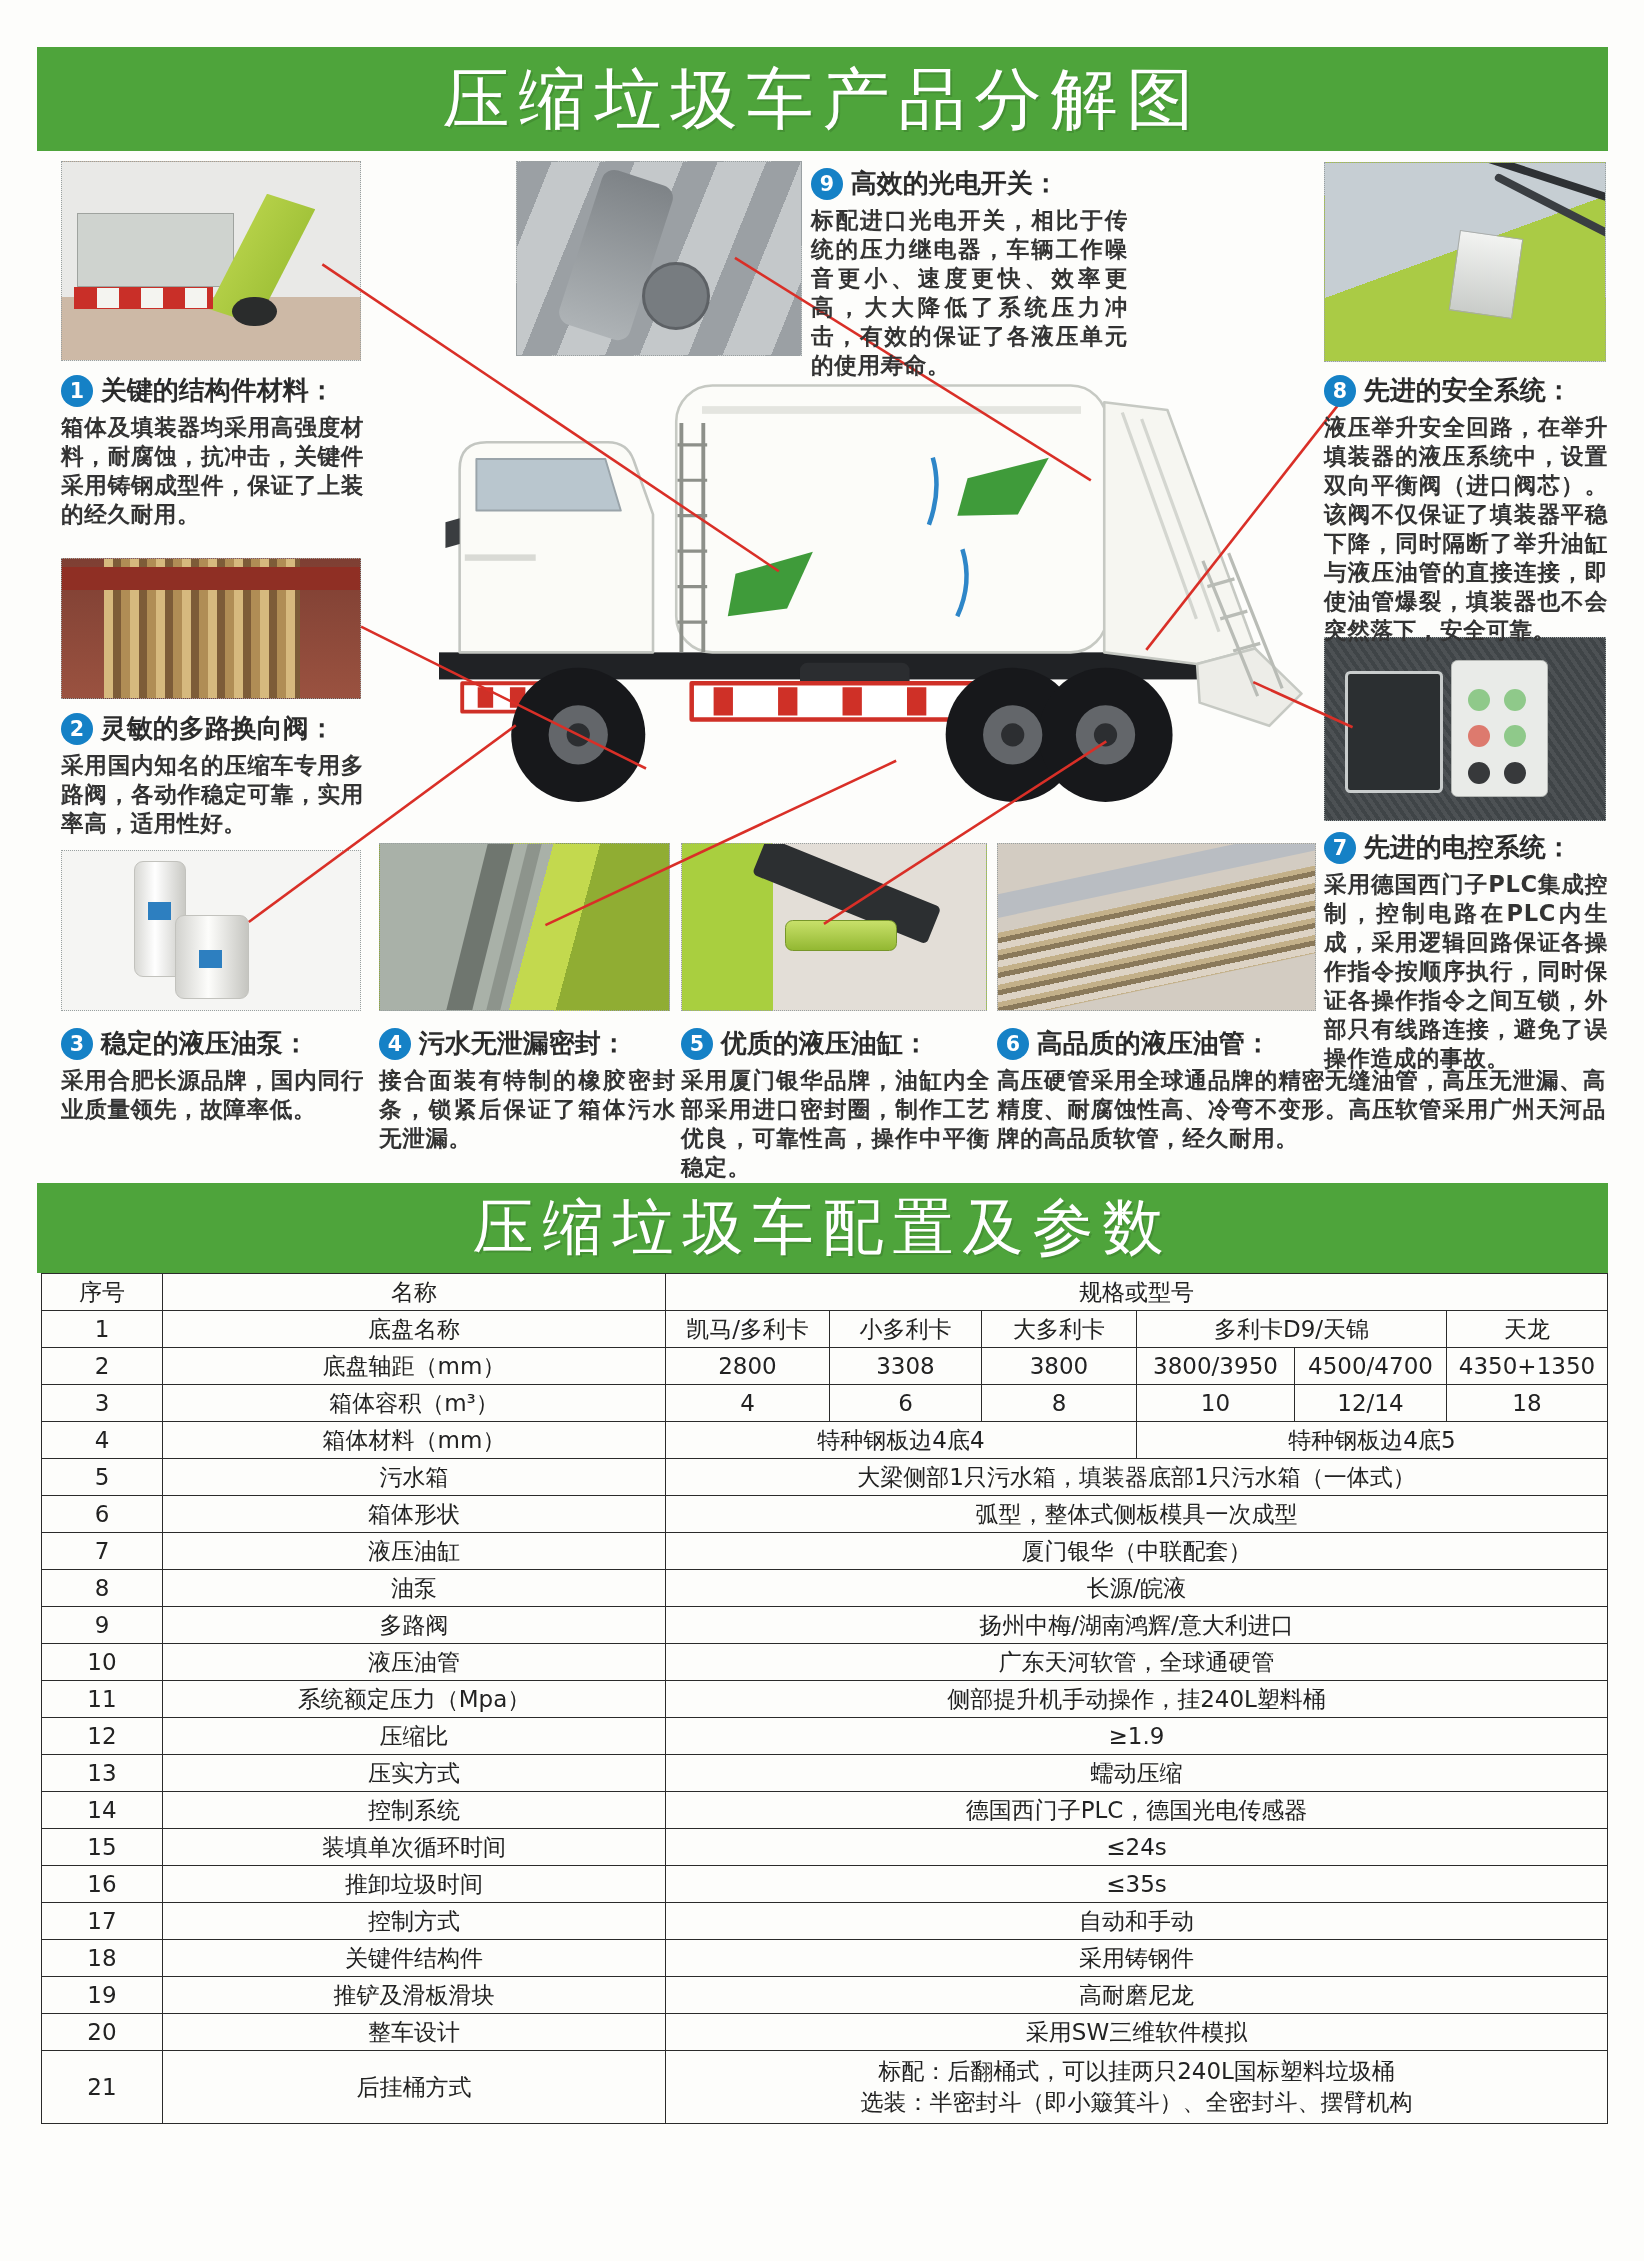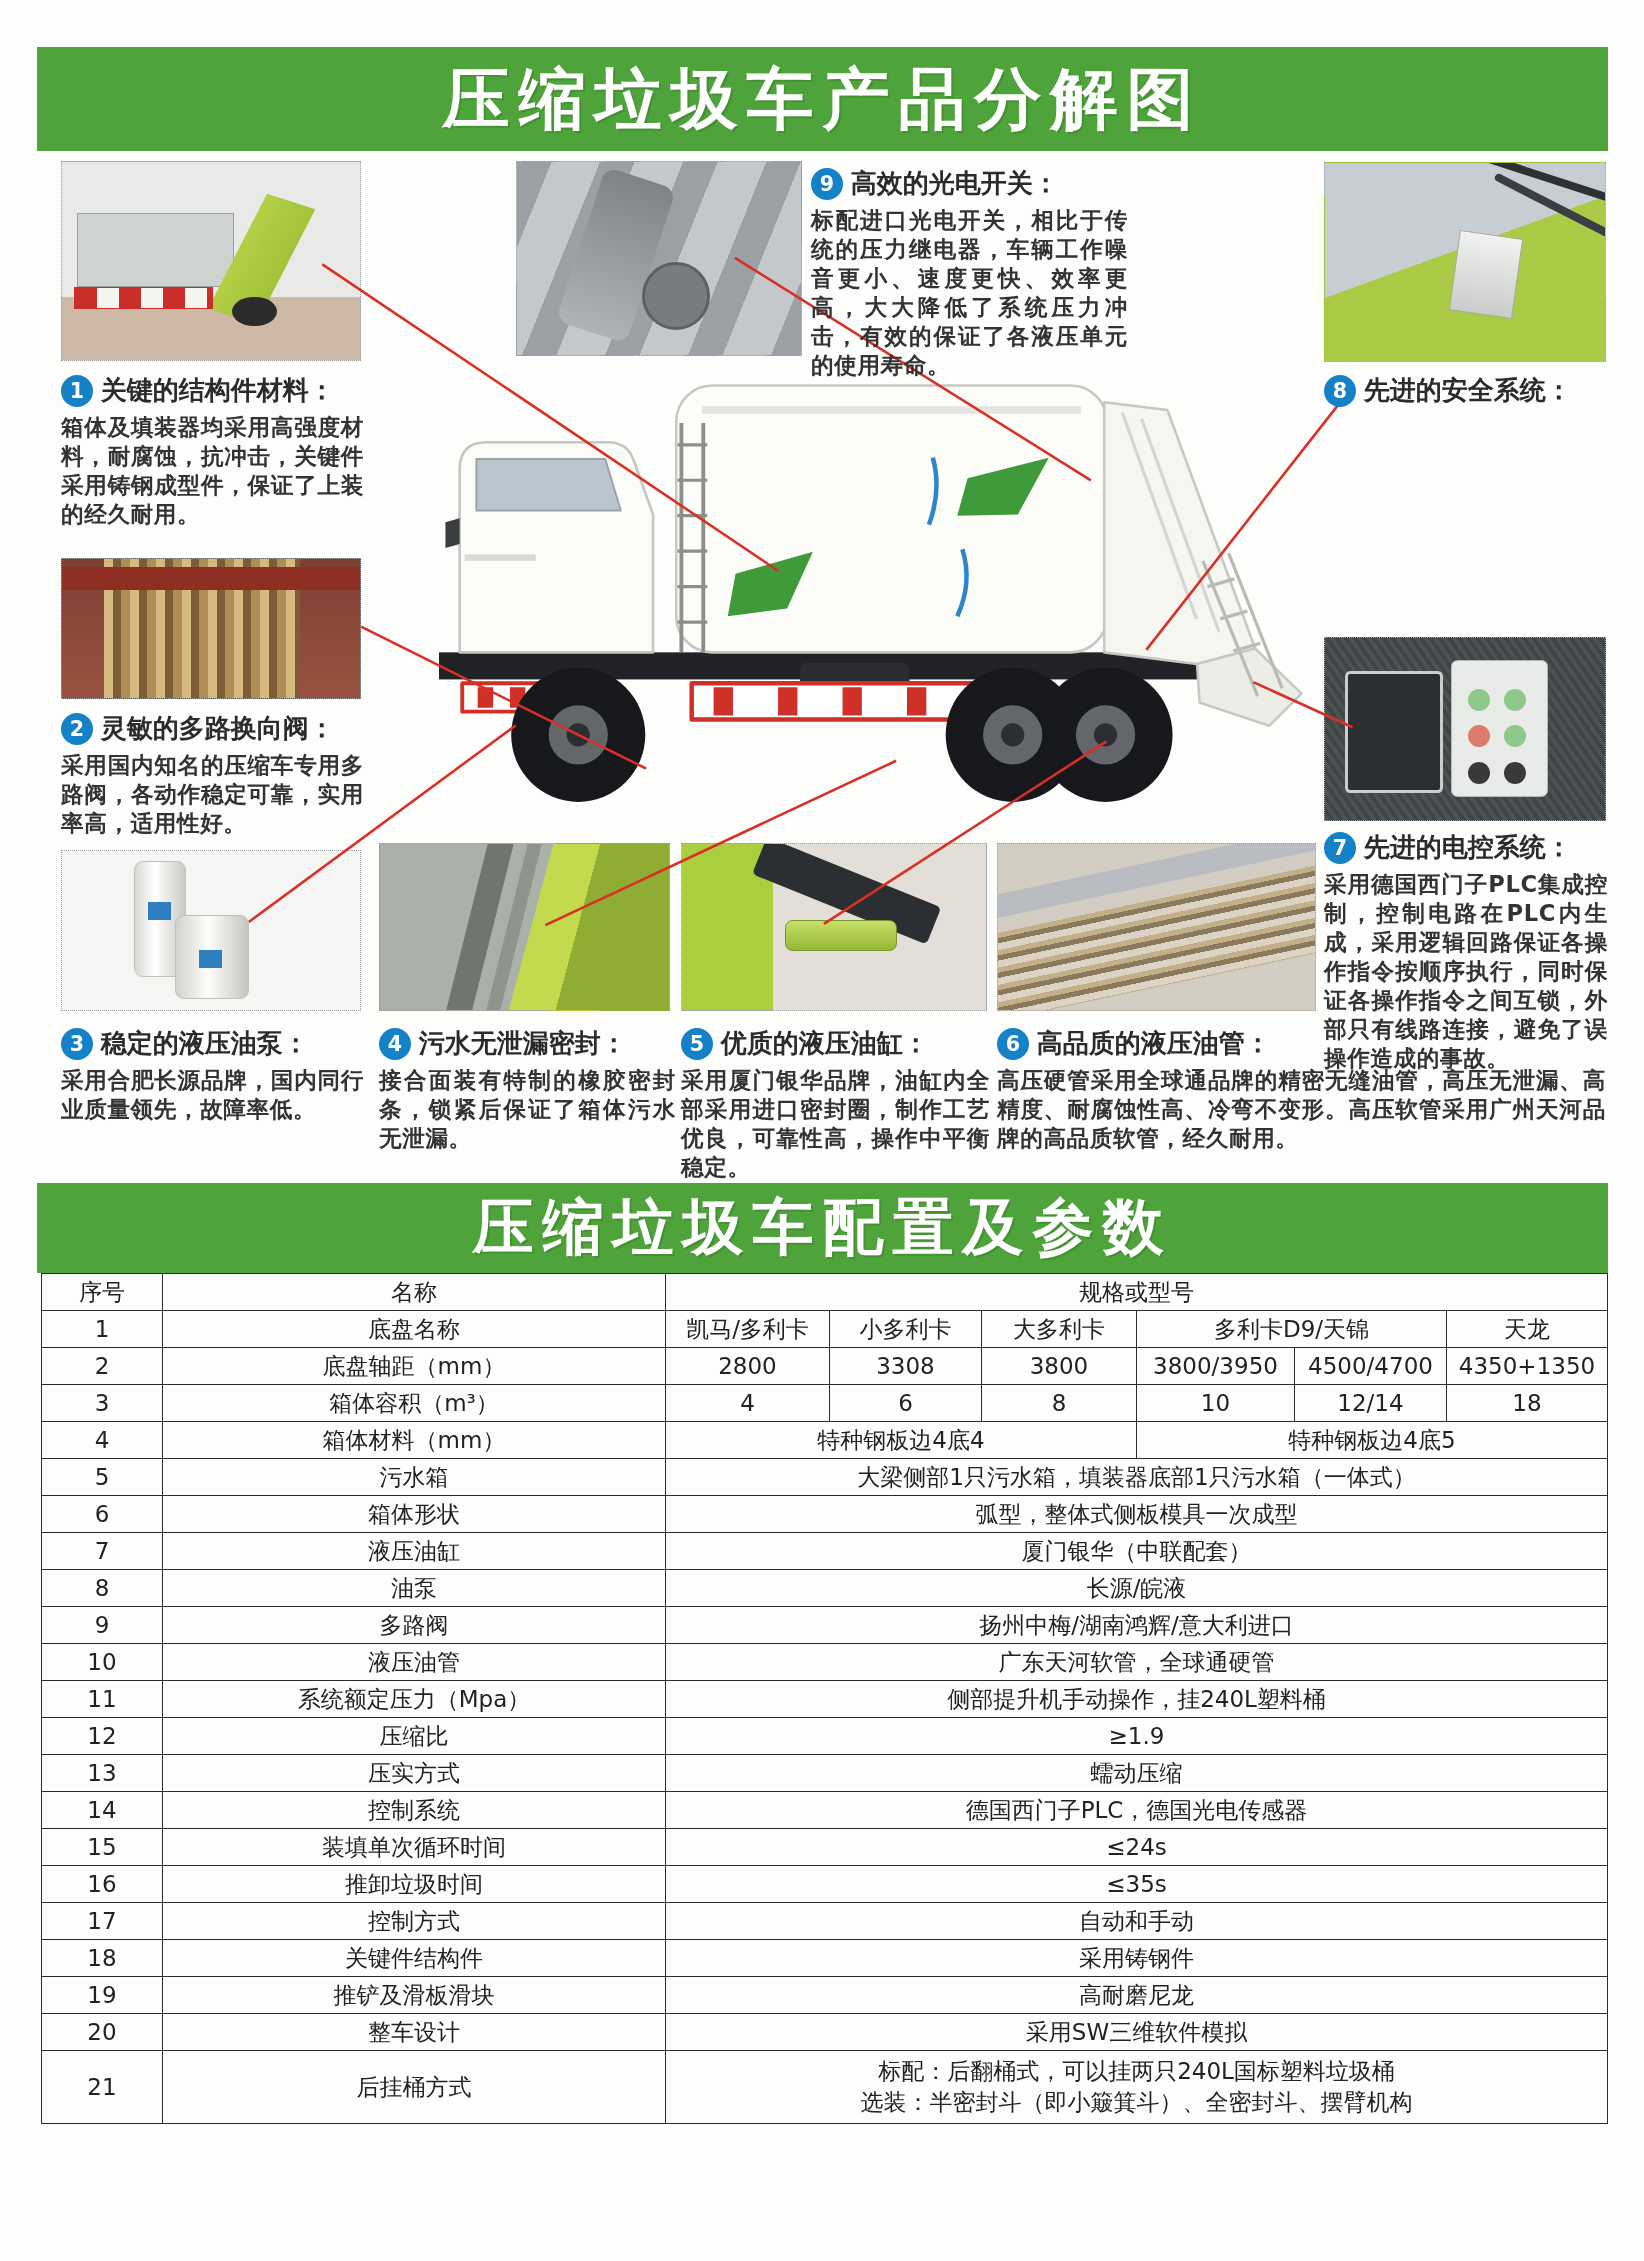--- a/index.html
+++ b/index.html
@@ -9,21 +9,21 @@
     overflow:hidden;
   }
   
   .banner{
     position:absolute;left:37px;width:1571px;background:#4ea43b;
     display:flex;align-items:center;justify-content:center;z-index:2;
   }
   .banner1{top:47px;height:104px;}
   .banner2{top:1183px;height:90px;}
   .banner span{
-    color:#ffffff;font-weight:bold;letter-spacing:9px;
+    color:#ffffff;font-weight:normal;letter-spacing:9px;
     text-shadow:1.9px 1.9px 0 rgba(0,0,0,0.12);
   }
   .banner1 span{font-size:67px;}
   .banner2 span{font-size:61px;}
   
   .ph{position:absolute;border:1.3px dotted #99a0a0;background:#dfe1de;overflow:hidden;box-sizing:border-box;z-index:1;}
   .s{position:absolute;}
   .p1{left:61px;top:161px;width:300px;height:200px;background:linear-gradient(#e9e9e7 0 68%,#cdb9a6 68% 100%);}
   .p1-box{left:5%;top:26%;width:52%;height:36%;background:#cfd3cf;border:1.9px solid #9fa39f;}
   .p1-loader{left:49%;top:16%;width:36%;height:66%;background:linear-gradient(120deg,#c6dd55,#8fb52b);clip-path:polygon(55% 0,100% 12%,45% 100%,0 88%);}
@@ -270,20 +270,21 @@
       <span class="num">7</span>
       <span class="atitle">先进的电控系统：</span>
     </div>
     <div class="abody">采用德国西门子PLC集成控制，控制电路在PLC内生成，采用逻辑回路保证各操作指令按顺序执行，同时保证各操作指令之间互锁，外部只有线路连接，避免了误操作造成的事故。</div>
   </div>
   <div class="anno a8">
     <div class="ahead">
       <span class="num">8</span>
       <span class="atitle">先进的安全系统：</span>
     </div>
+    <div class="abody">液压举升安全回路，在举升填装器的液压系统中，设置双向平衡阀（进口阀芯）。该阀不仅保证了填装器平稳下降，同时隔断了举升油缸与液压油管的直接连接，即使油管爆裂，填装器也不会突然落下，安全可靠。</div>
   </div>
   <div class="anno a9">
     <div class="ahead">
       <span class="num">9</span>
       <span class="atitle">高效的光电开关：</span>
     </div>
     <div class="abody">标配进口光电开关，相比于传统的压力继电器，车辆工作噪音更小、速度更快、效率更高，大大降低了系统压力冲击，有效的保证了各液压单元的使用寿命。</div>
   </div>
 
   <div class="banner banner2">

